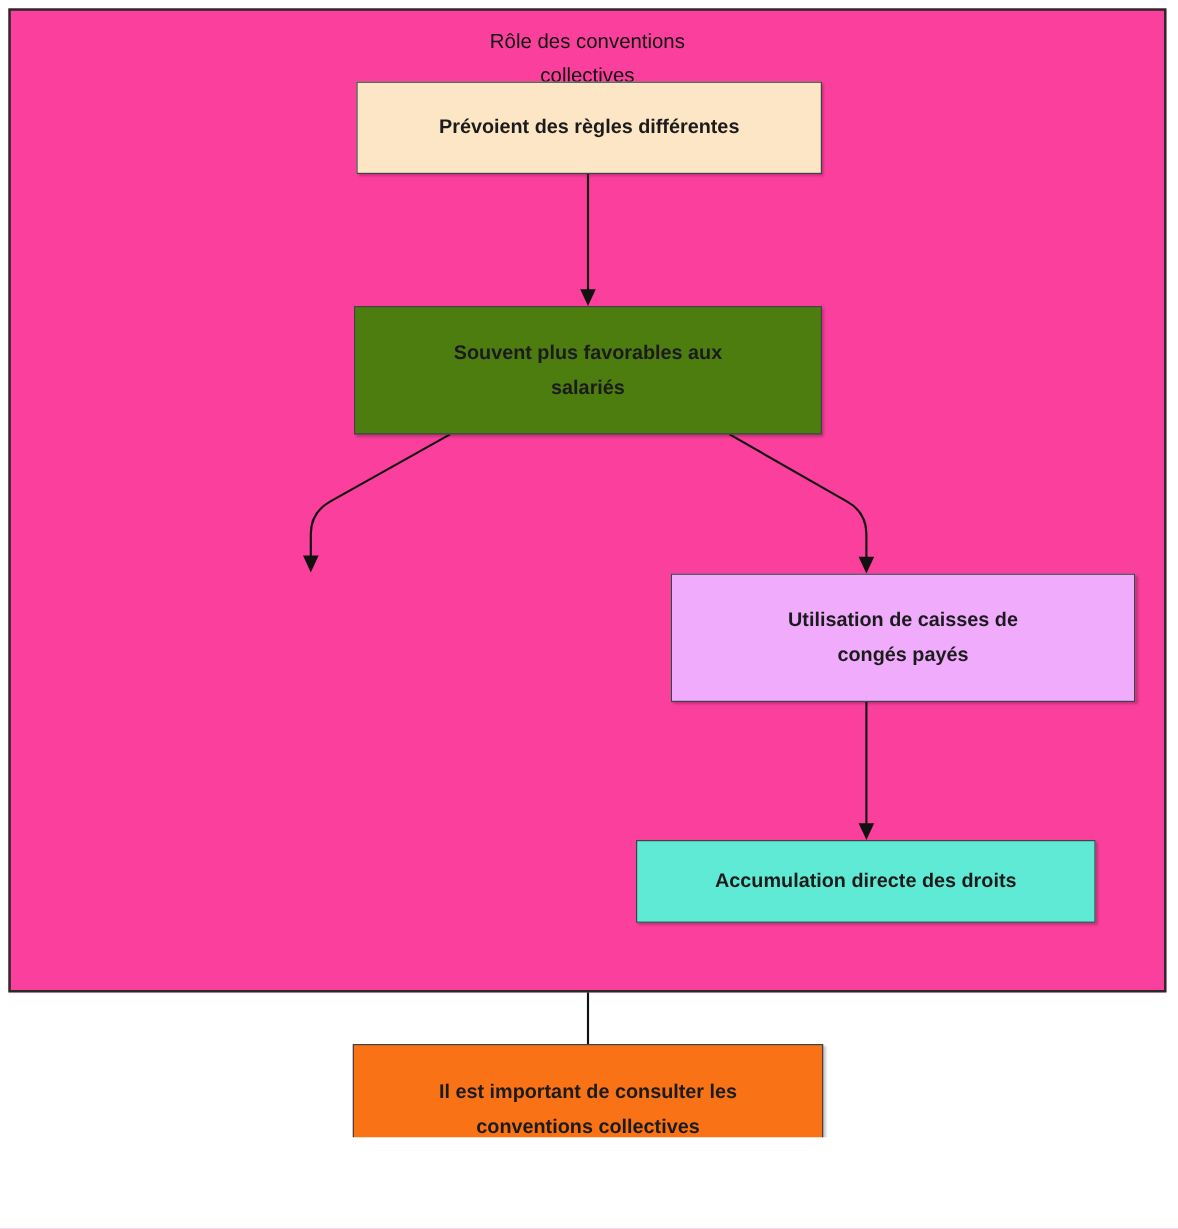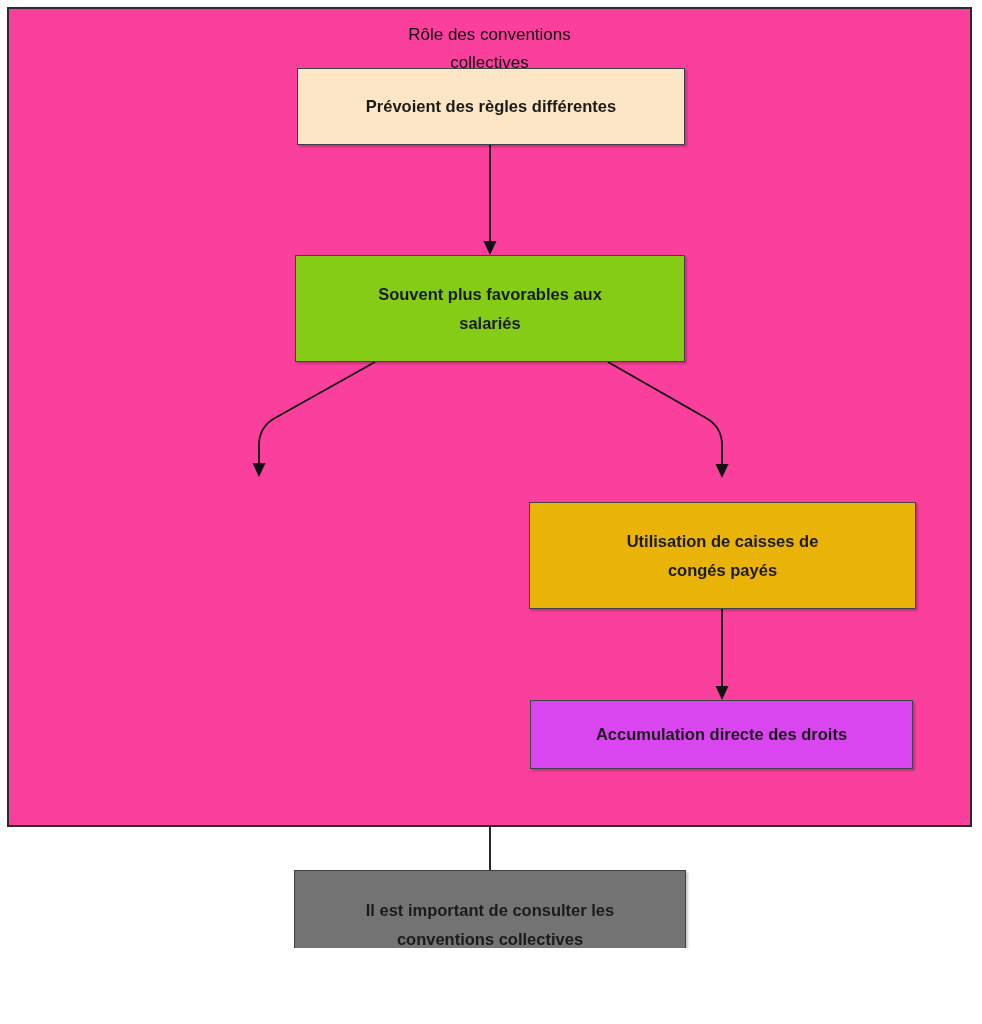--- a/index.html
+++ b/index.html
@@ -61,38 +61,37 @@
     display: block;
     white-space: pre-line;
   }
   
   #node-regles {
     left: 297px; top: 68px; width: 388px; height: 77px;
     background: #fce6c6;
   }
   #node-favorables {
     left: 295px; top: 255px; width: 390px; height: 107px;
-    background: #84cc16;
+    background: #4d7c0f;
   }
   #node-jours {
     left: 62px; top: 477px; width: 396px; height: 108px;
     background: #c5dfa2;
   }
   #node-caisses {
-    left: 529px; top: 478px; width: 387px; height: 107px;
-    background: #eab308;
-    margin-top: 24px;
+    left: 559px; top: 478px; width: 387px; height: 107px;
+    background: #f0abfc;
   }
   #node-accumulation {
     left: 530px; top: 700px; width: 383px; height: 69px;
-    background: #d946ef;
+    background: #5eead4;
   }
   #node-consulter {
     left: 294px; top: 870px; width: 392px; height: 109px;
-    background: #737373;
+    background: #f97316;
     align-items: center;
   }
   
   #edges {
     position: absolute;
     left: 0; top: 0;
     width: 982px;
     height: 1024px;
     pointer-events: none;
   }

